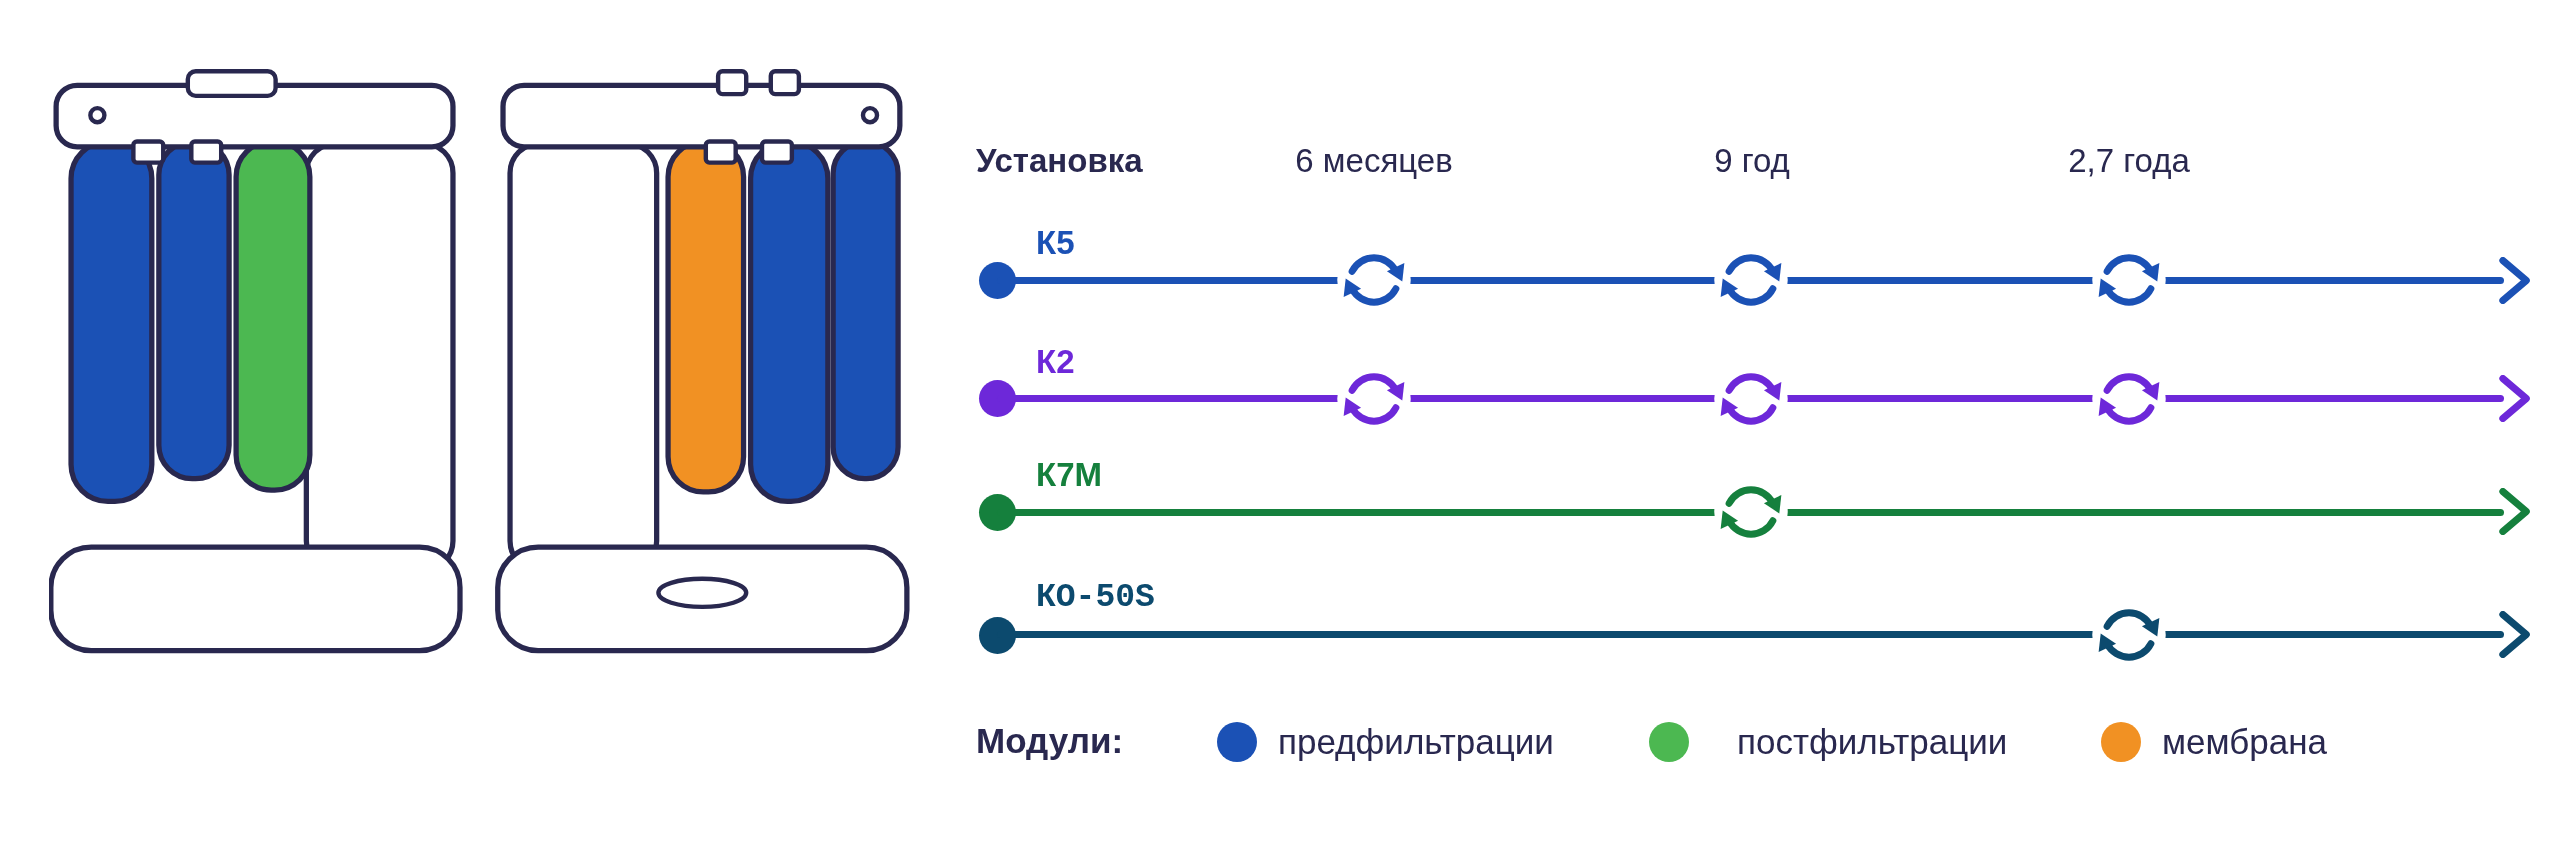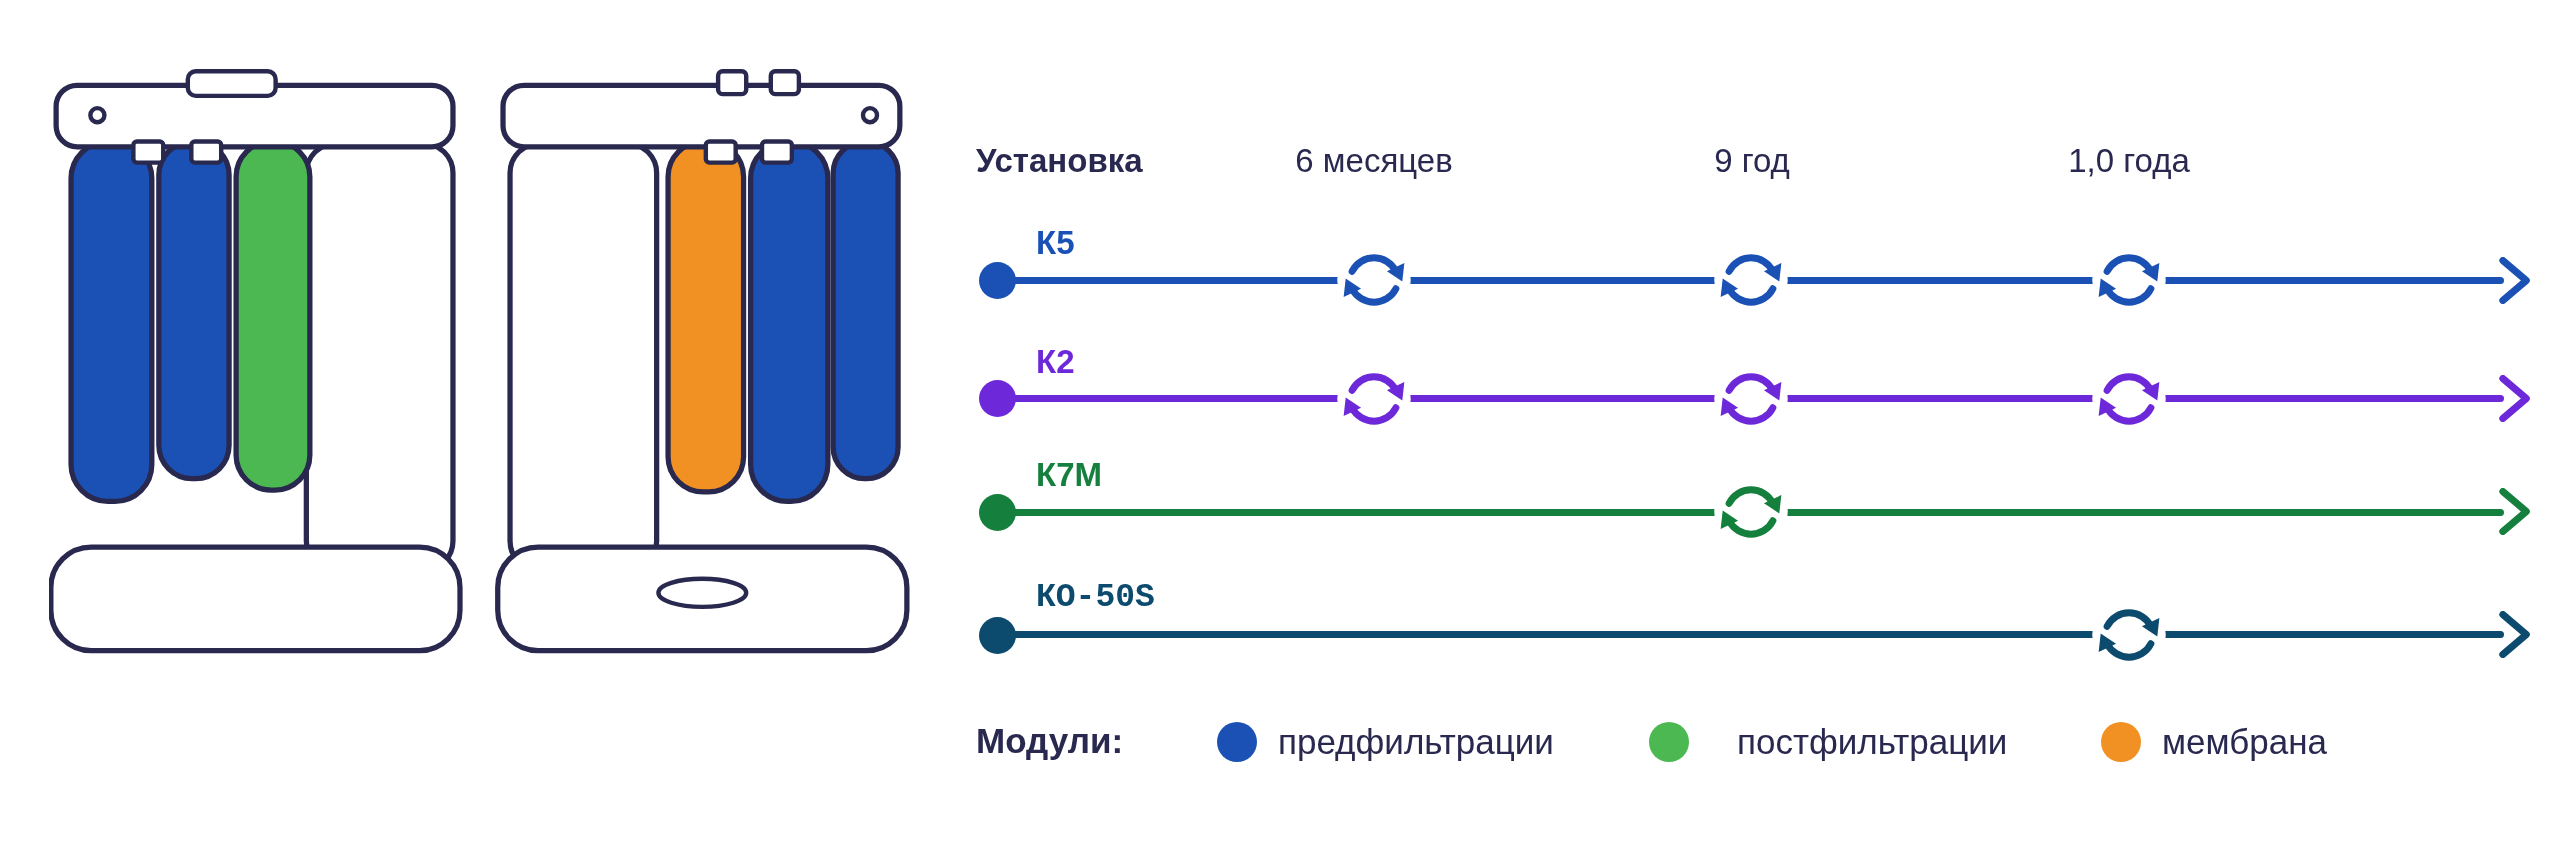--- a/index.html
+++ b/index.html
@@ -68,21 +68,21 @@
       <rect class="d-outline" x="511" y="548" width="466" height="118" rx="46"></rect>
       <ellipse class="d-hole" cx="744" cy="600" rx="50" ry="16"></ellipse>
     </g>
   </svg>
 
 
   <div class="install-header">Установка</div>
   <div id="col-headers">
       <div class="col-header" style="left: 1374px;">6 месяцев</div>
       <div class="col-header" style="left: 1752px;">9 год</div>
-      <div class="col-header" style="left: 2129px;">1,0 года</div>
+      <div class="col-header" style="left: 2129px;">2,7 года</div>
     </div>
   <div id="timeline-rows">
       <div class="tl-row" style="color: rgb(27, 81, 181);">
         <div class="dot" style="left:979px;top:246px;background:currentColor"></div>
         <div class="row-label" style="left:1036px;top:208px">К5</div>
         <div class="line" style="left:997px;top:261px;width:1507px;background:currentColor"></div>
         <svg class="chevron" width="32" height="47" viewBox="0 0 36 54" style="left:2499px;top:241px">
           <polyline points="4,4 31,27 4,50" fill="none" stroke="currentColor" stroke-width="8" stroke-linecap="round" stroke-linejoin="round"></polyline>
         </svg>
         <svg class="refresh-icon" width="84" height="84" viewBox="0 0 96 96" style="left:1332px;top:222px">

